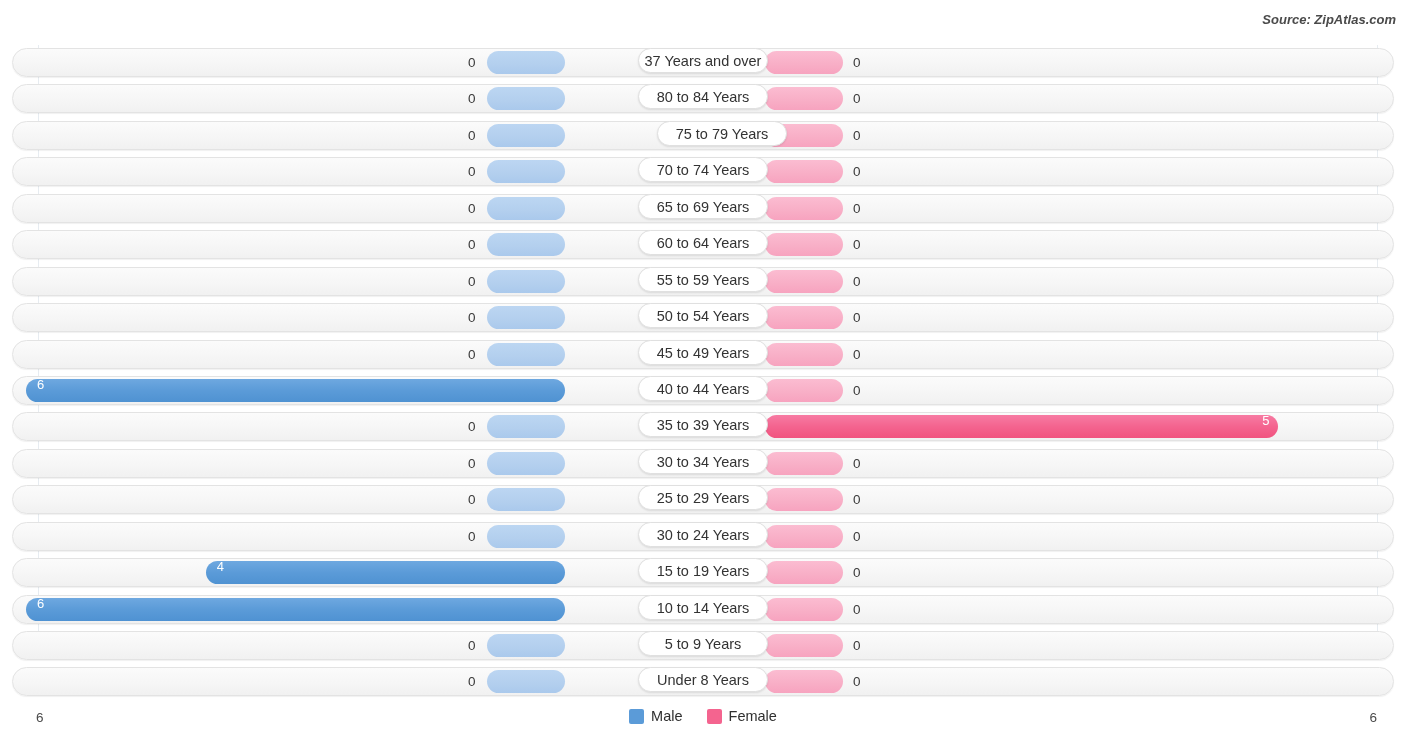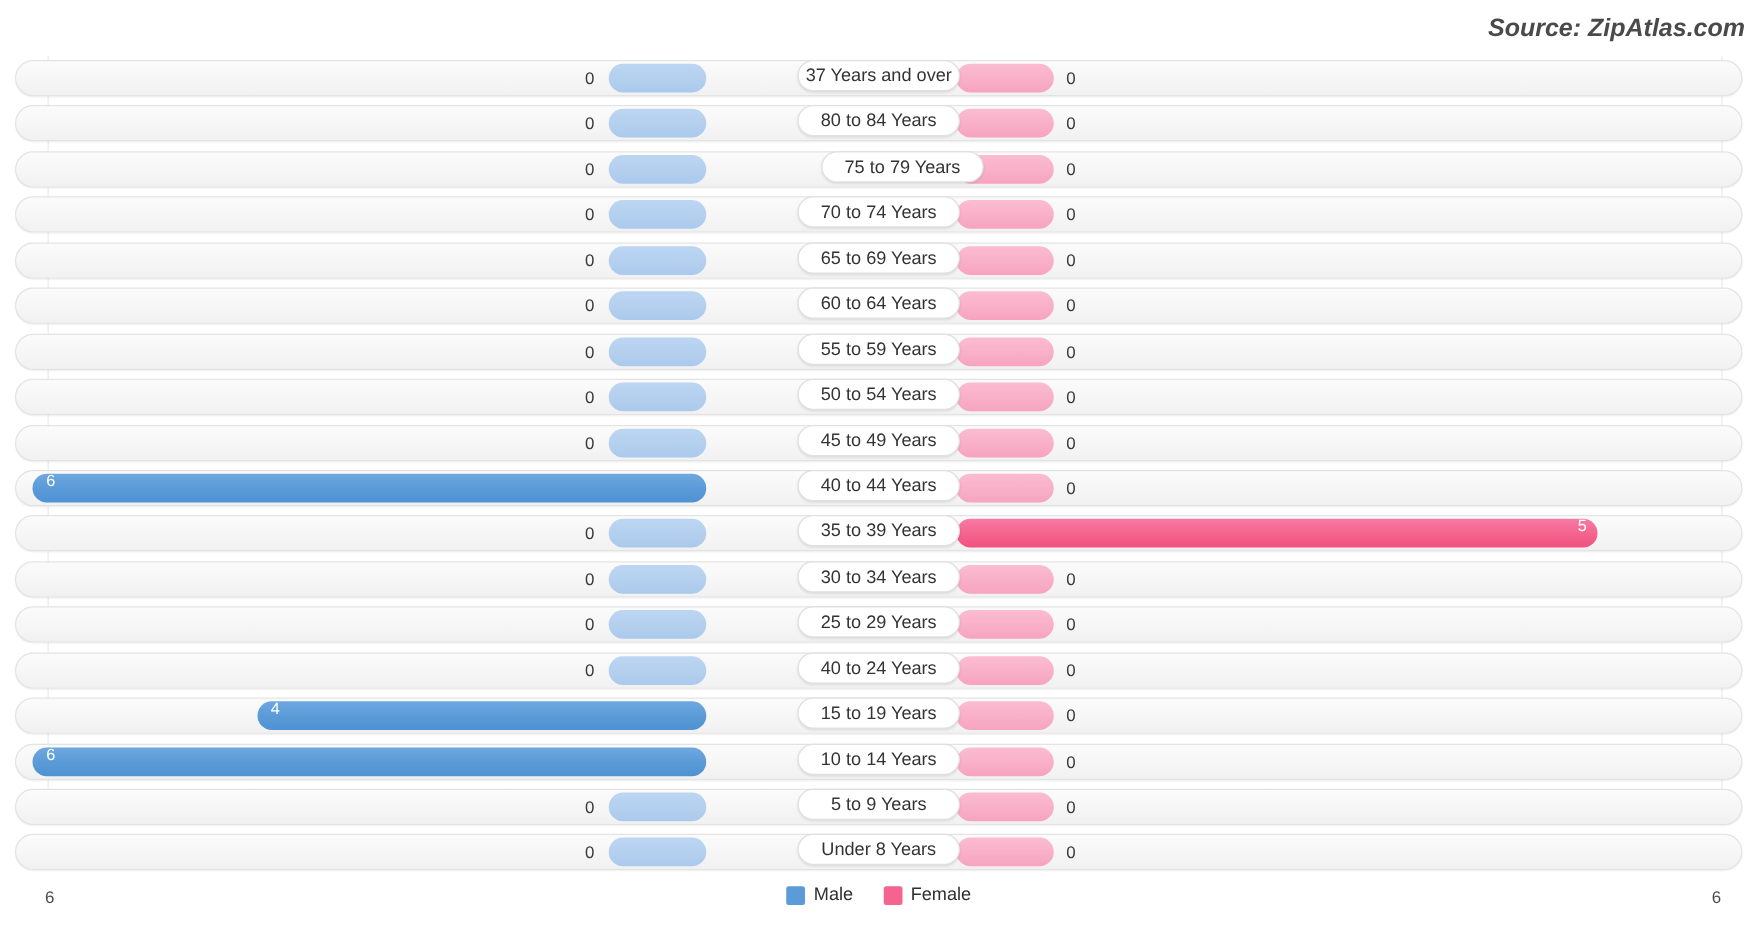--- a/index.html
+++ b/index.html
@@ -26,21 +26,21 @@
     top: 10px;
     font-size: 19.5px;
     color: #2b2b2b;
     letter-spacing: .2px;
     white-space: nowrap;
   }
   .source {
     position: absolute;
     right: 10px;
     top: 12px;
-    font-size: 20px;
+    font-size: 13px;
     font-style: italic;
     font-weight: bold;
     color: #4a4a4a;
     white-space: nowrap;
   }
 
   
   .plot {
     position: absolute;
     left: 0;
@@ -302,21 +302,21 @@
         <div class="bar bar-female-zero" style="left: 765px; width: 78px;"></div>
         <div class="outside-val" style="left: 853px;">0</div>
         <div class="age-pill" style="left: 638px; width: 130px;">25 to 29 Years</div>
       </div>
       <div class="row">
         <div class="track"></div>
         <div class="bar bar-male-zero" style="left: 487px; width: 78px;"></div>
         <div class="outside-val" style="left: 468px;">0</div>
         <div class="bar bar-female-zero" style="left: 765px; width: 78px;"></div>
         <div class="outside-val" style="left: 853px;">0</div>
-        <div class="age-pill" style="left: 638px; width: 130px;">40 to 24 Years</div>
+        <div class="age-pill" style="left: 638px; width: 130px;">30 to 24 Years</div>
       </div>
       <div class="row">
         <div class="track"></div>
         <div class="bar bar-male" style="left: 205.667px; width: 359.333px;"></div>
         <div class="bar-value male-v" style="left: 216.667px;">4</div>
         <div class="bar bar-female-zero" style="left: 765px; width: 78px;"></div>
         <div class="outside-val" style="left: 853px;">0</div>
         <div class="age-pill" style="left: 638px; width: 130px;">15 to 19 Years</div>
       </div>
       <div class="row">

